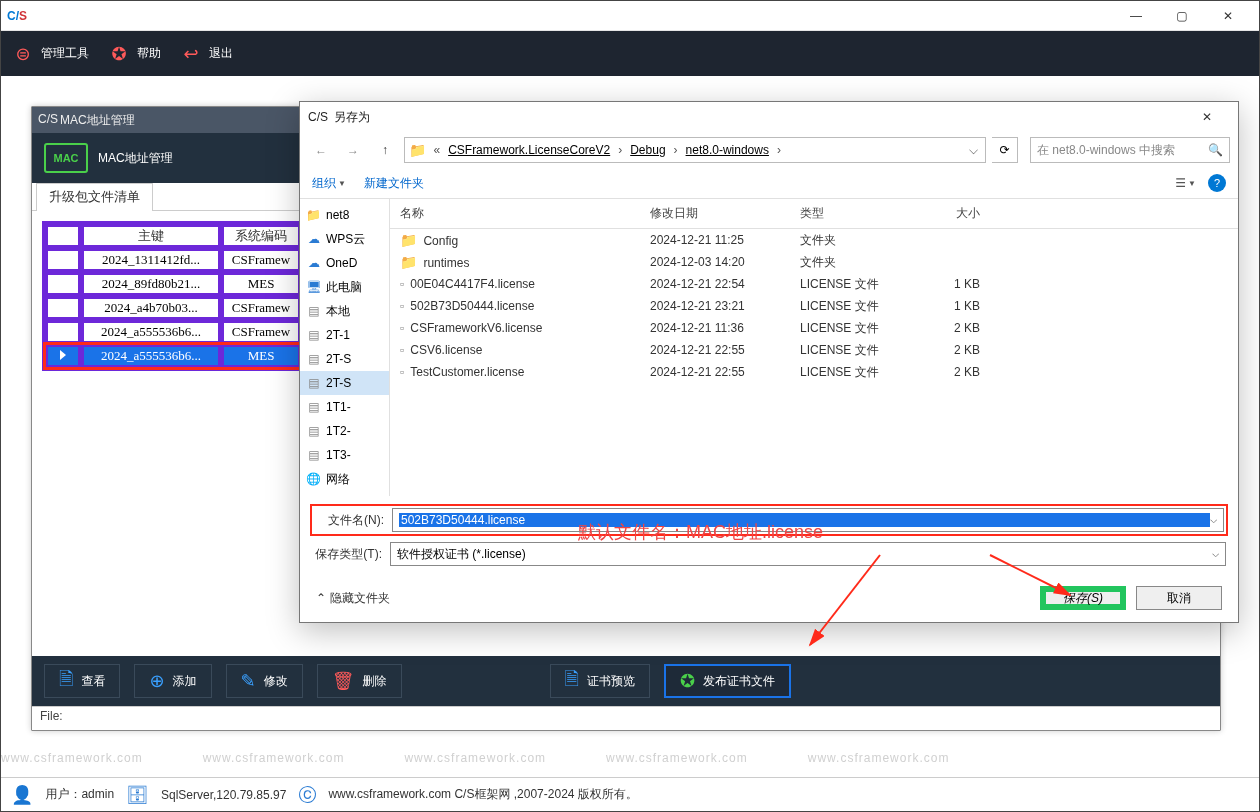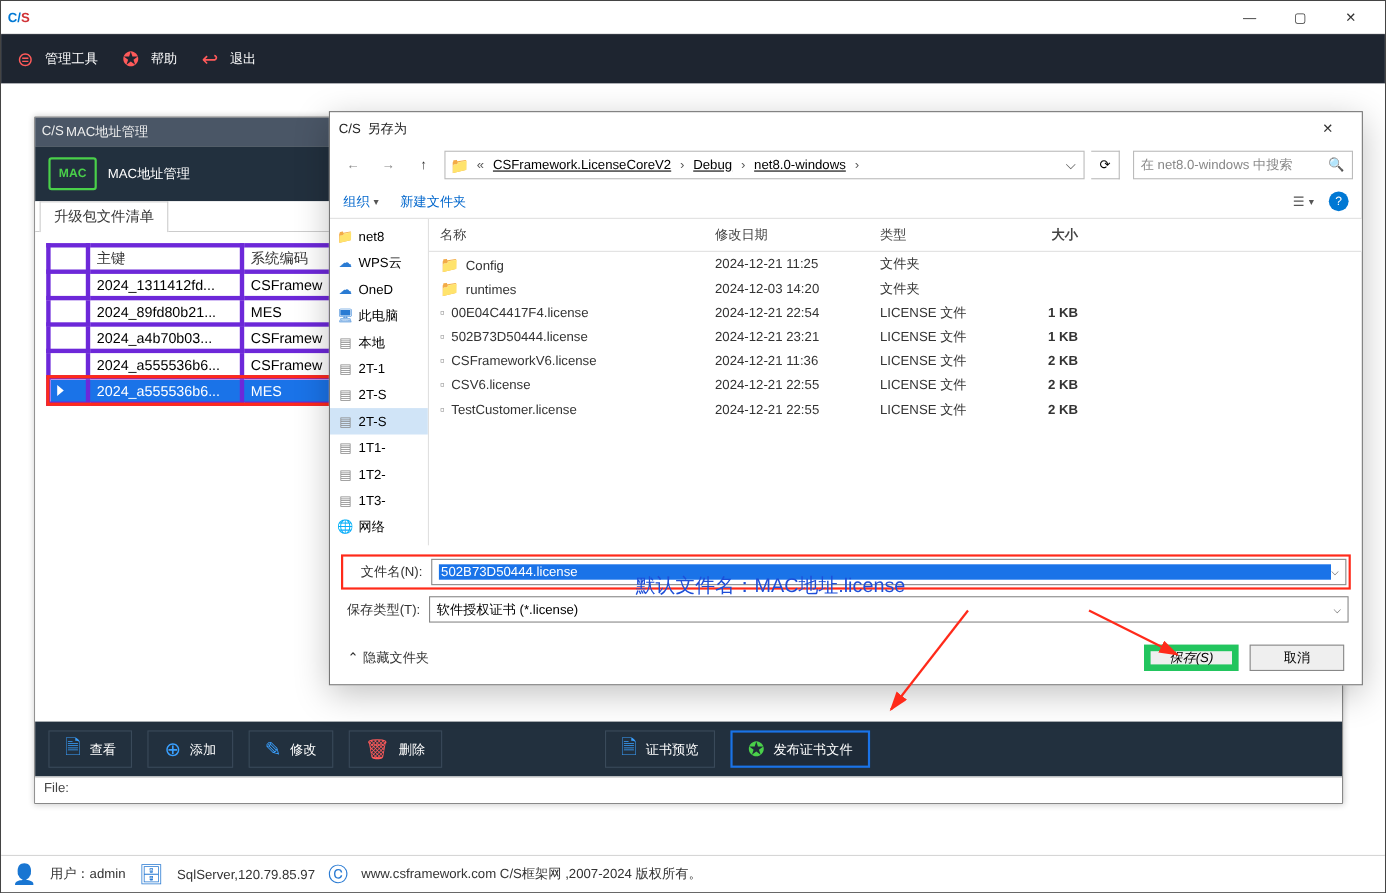--- a/index.html
+++ b/index.html
@@ -32,21 +32,21 @@
 .inner-window { width: 1190px; height: 625px; border: 1px solid #888; border-radius: 1px; box-shadow: 0 0 6px rgba(0,0,0,.2); background: #fff; display: flex; flex-direction: column; }
 .inner-title { height: 26px; background: #4a5666; color: #eee; display: flex; align-items: center; padding: 0 6px; gap: 6px; font-size: 12px; }
 .inner-title .logo { width: 16px; height: 16px; }
 .inner-header { height: 50px; background: #22303e; display: flex; align-items: center; padding: 0 12px; gap: 10px; color: #fff; font-size: 16px; }
 .mac-badge { width: 44px; height: 30px; border: 2px solid #4ad04a; color: #4ad04a; font-size: 11px; font-weight: bold; display: flex; align-items: center; justify-content: center; border-radius: 3px; }
 .tabbar { height: 28px; background: #fff; border-bottom: 1px solid #ccc; display: flex; align-items: flex-end; padding-left: 4px; }
 .tab { padding: 4px 12px 5px; border: 1px solid #ccc; border-bottom: none; background: #fff; font-size: 13px; color: #333; position: relative; top: 1px; }
 
 .grid-area { flex: 1; background: #fff; padding: 10px; overflow: auto; }
 table.grid { border-collapse: collapse; width: 100%; }
-table.grid th, table.grid td { border: 4px solid #6d28d9; height: 24px; padding: 0 6px; text-align: left; white-space: nowrap; overflow: hidden; font-size: 13px; }
+table.grid th, table.grid td { border: 6px solid #6d28d9; height: 24px; padding: 0 6px; text-align: center; white-space: nowrap; overflow: hidden; font-size: 13px; font-family: Liberation Serif, serif; }
 table.grid th { background: #fff; font-weight: normal; color: #333; }
 .rowh { width: 36px; }
 tr.selected td { background: #1a73e8; color: #fff; }
 tr.selected td.rowh { background: #1a73e8; }
 .row-indicator { display: inline-block; width: 0; height: 0; border-top: 5px solid transparent; border-bottom: 5px solid transparent; border-left: 6px solid #333; }
 tr.selected .row-indicator { border-left-color: #fff; }
 .selected-box { outline: 3px solid #ff2a1a; outline-offset: -1px; }
 
 .toolbar { height: 50px; background: #22303e; display: flex; align-items: center; padding: 0 12px; gap: 14px; }
 .tool-btn { height: 34px; padding: 0 14px; display: flex; align-items: center; gap: 8px; background: #22303e; border: 1px solid #3a4a5a; color: #fff; cursor: pointer; font-size: 14px; }
@@ -91,42 +91,42 @@
 .tree-item .ti.blue { color: #2a7bd3; }
 .tree-item .ti.gray { color: #888; }
 .tree-item.selected { background: #d0e4f7; }
 
 .sa-list { flex: 1; overflow: auto; }
 .list-head { height: 30px; display: flex; align-items: center; border-bottom: 1px solid #e0e0e0; color: #444; background: #fff; }
 .list-head .col, .list-row .col { padding: 0 10px; }
 .col.name { width: 250px; }
 .col.date { width: 150px; }
 .col.type { width: 120px; }
-.col.size { width: 80px; text-align: right; font-weight: bold; }
+.col.size { width: 80px; text-align: right; }
 .list-row { height: 22px; display: flex; align-items: center; color: #333; cursor: pointer; }
 .list-row .fico { color: #f0b23a; margin-right: 6px; font-size: 14px; }
 .list-row .fico.file { color: #888; font-size: 12px; }
 
 .sa-bottom { padding: 10px 12px 12px; display: flex; flex-direction: column; gap: 8px; }
 .form-row { display: flex; align-items: center; gap: 8px; }
 .form-label { width: 70px; text-align: right; color: #333; }
 .combo { flex: 1; height: 24px; border: 1px solid #888; padding: 0 6px; display: flex; align-items: center; position: relative; }
 .combo .val { flex: 1; }
 .combo .val.sel { background: #1a73e8; color: #fff; padding: 0 2px; display: inline-block; }
 .combo .dd { font-size: 9px; color: #555; }
 .filename-row { outline: 2px solid #ff2a1a; outline-offset: 0; padding: 2px; }
 
 .sa-actions { display: flex; align-items: center; padding: 8px 16px 12px; gap: 10px; }
 .hide-folders { color: #333; cursor: pointer; display: flex; align-items: center; gap: 4px; }
 .sa-actions .spacer { flex: 1; }
 .dlg-btn { width: 86px; height: 24px; border: 1px solid #888; background: #efefef; display: flex; align-items: center; justify-content: center; cursor: pointer; }
 .dlg-btn.primary { border: 6px solid #22c55e; font-style: italic; }
 
 
-.annot-text { position: absolute; left: 578px; top: 520px; color: #1d4ed8; font-size: 18px; z-index: 60; pointer-events: none; }
+.annot-text { position: absolute; left: 578px; top: 520px; color: #ef4444; font-size: 18px; z-index: 60; pointer-events: none; }
 .arrow { position: absolute; z-index: 60; pointer-events: none; }
 </style>
 </head>
 <body>
 
 <div class="main-window">
 
   <div class="titlebar">
     <span class="logo">
         <span class="logo-cs"><span class="c">C/</span><span class="s">S</span></span>
@@ -232,20 +232,23 @@
             <span>证书预览</span>
           </div>
         <div class="tool-btn publish">
             <span class="i-green">✪</span>
             <span>发布证书文件</span>
           </div>
       </div>
       <div class="statusbar">File:</div>
     </div>
 
+    <div class="watermark">
+      <span>www.csframework.com</span><span>www.csframework.com</span><span>www.csframework.com</span><span>www.csframework.com</span><span>www.csframework.com</span>
+    </div>
   </div>
 
   <div class="footer">
     <span class="ico">👤</span>
     <span><span>用户：</span><span>admin</span></span>
     <span class="ico">🗄</span>
     <span>SqlServer,120.79.85.97</span>
     <span class="ico">ⓒ</span>
     <span>www.csframework.com C/S框架网 ,2007-2024 版权所有。</span>
   </div>

